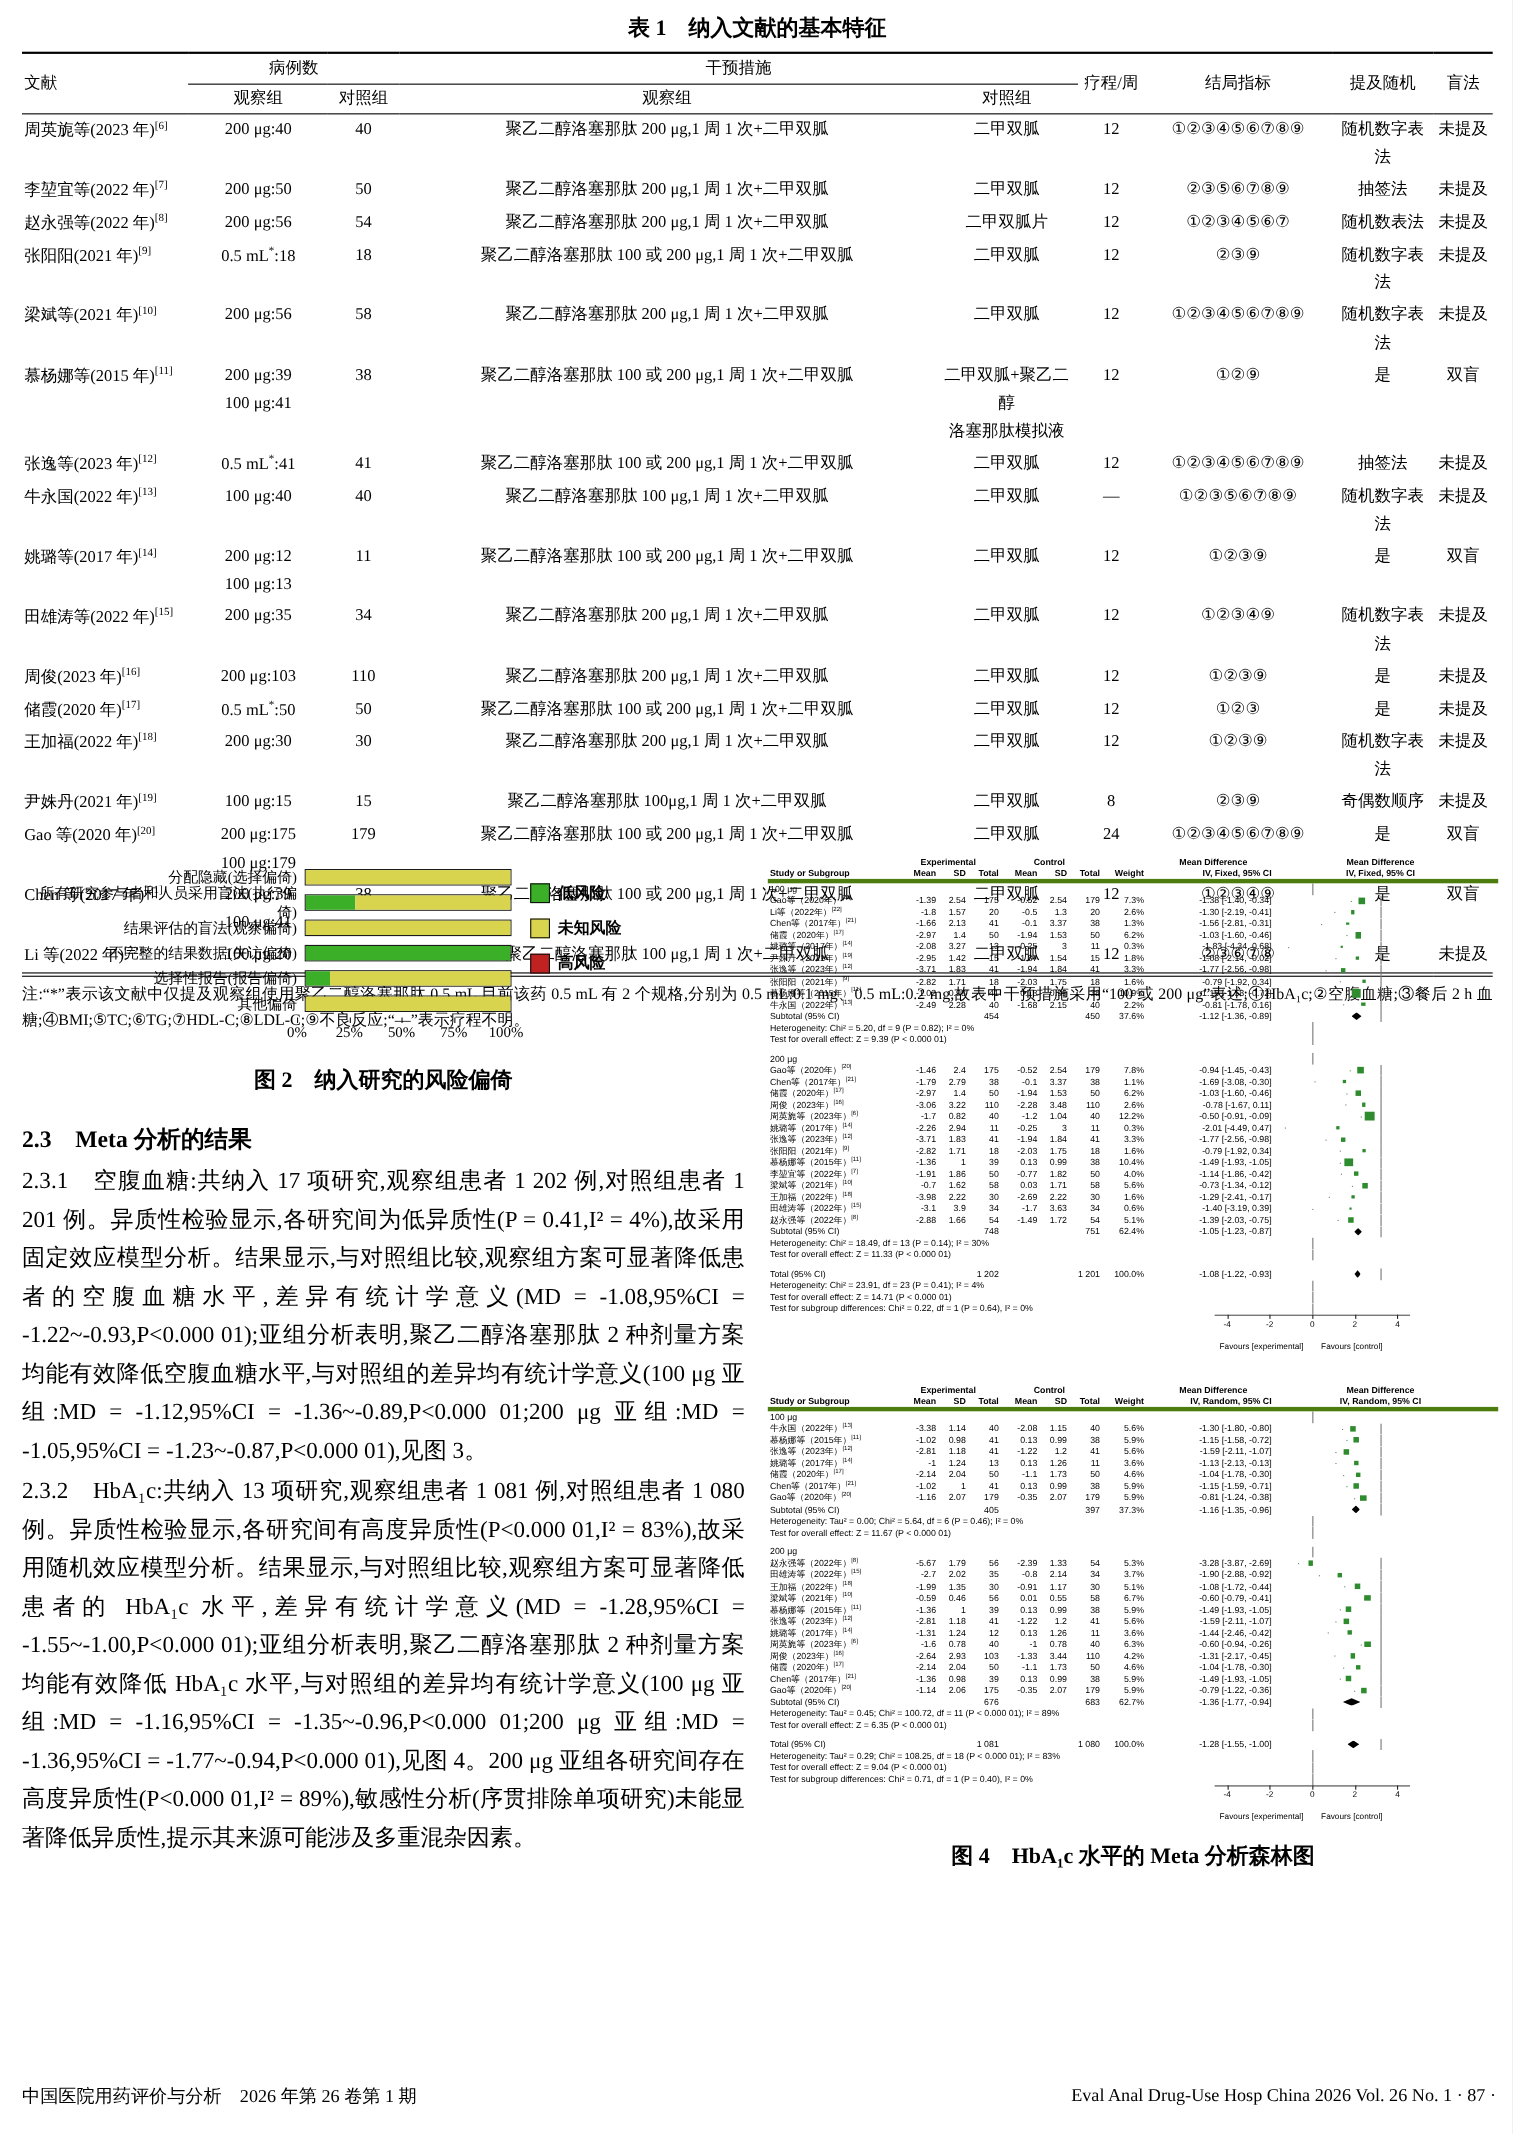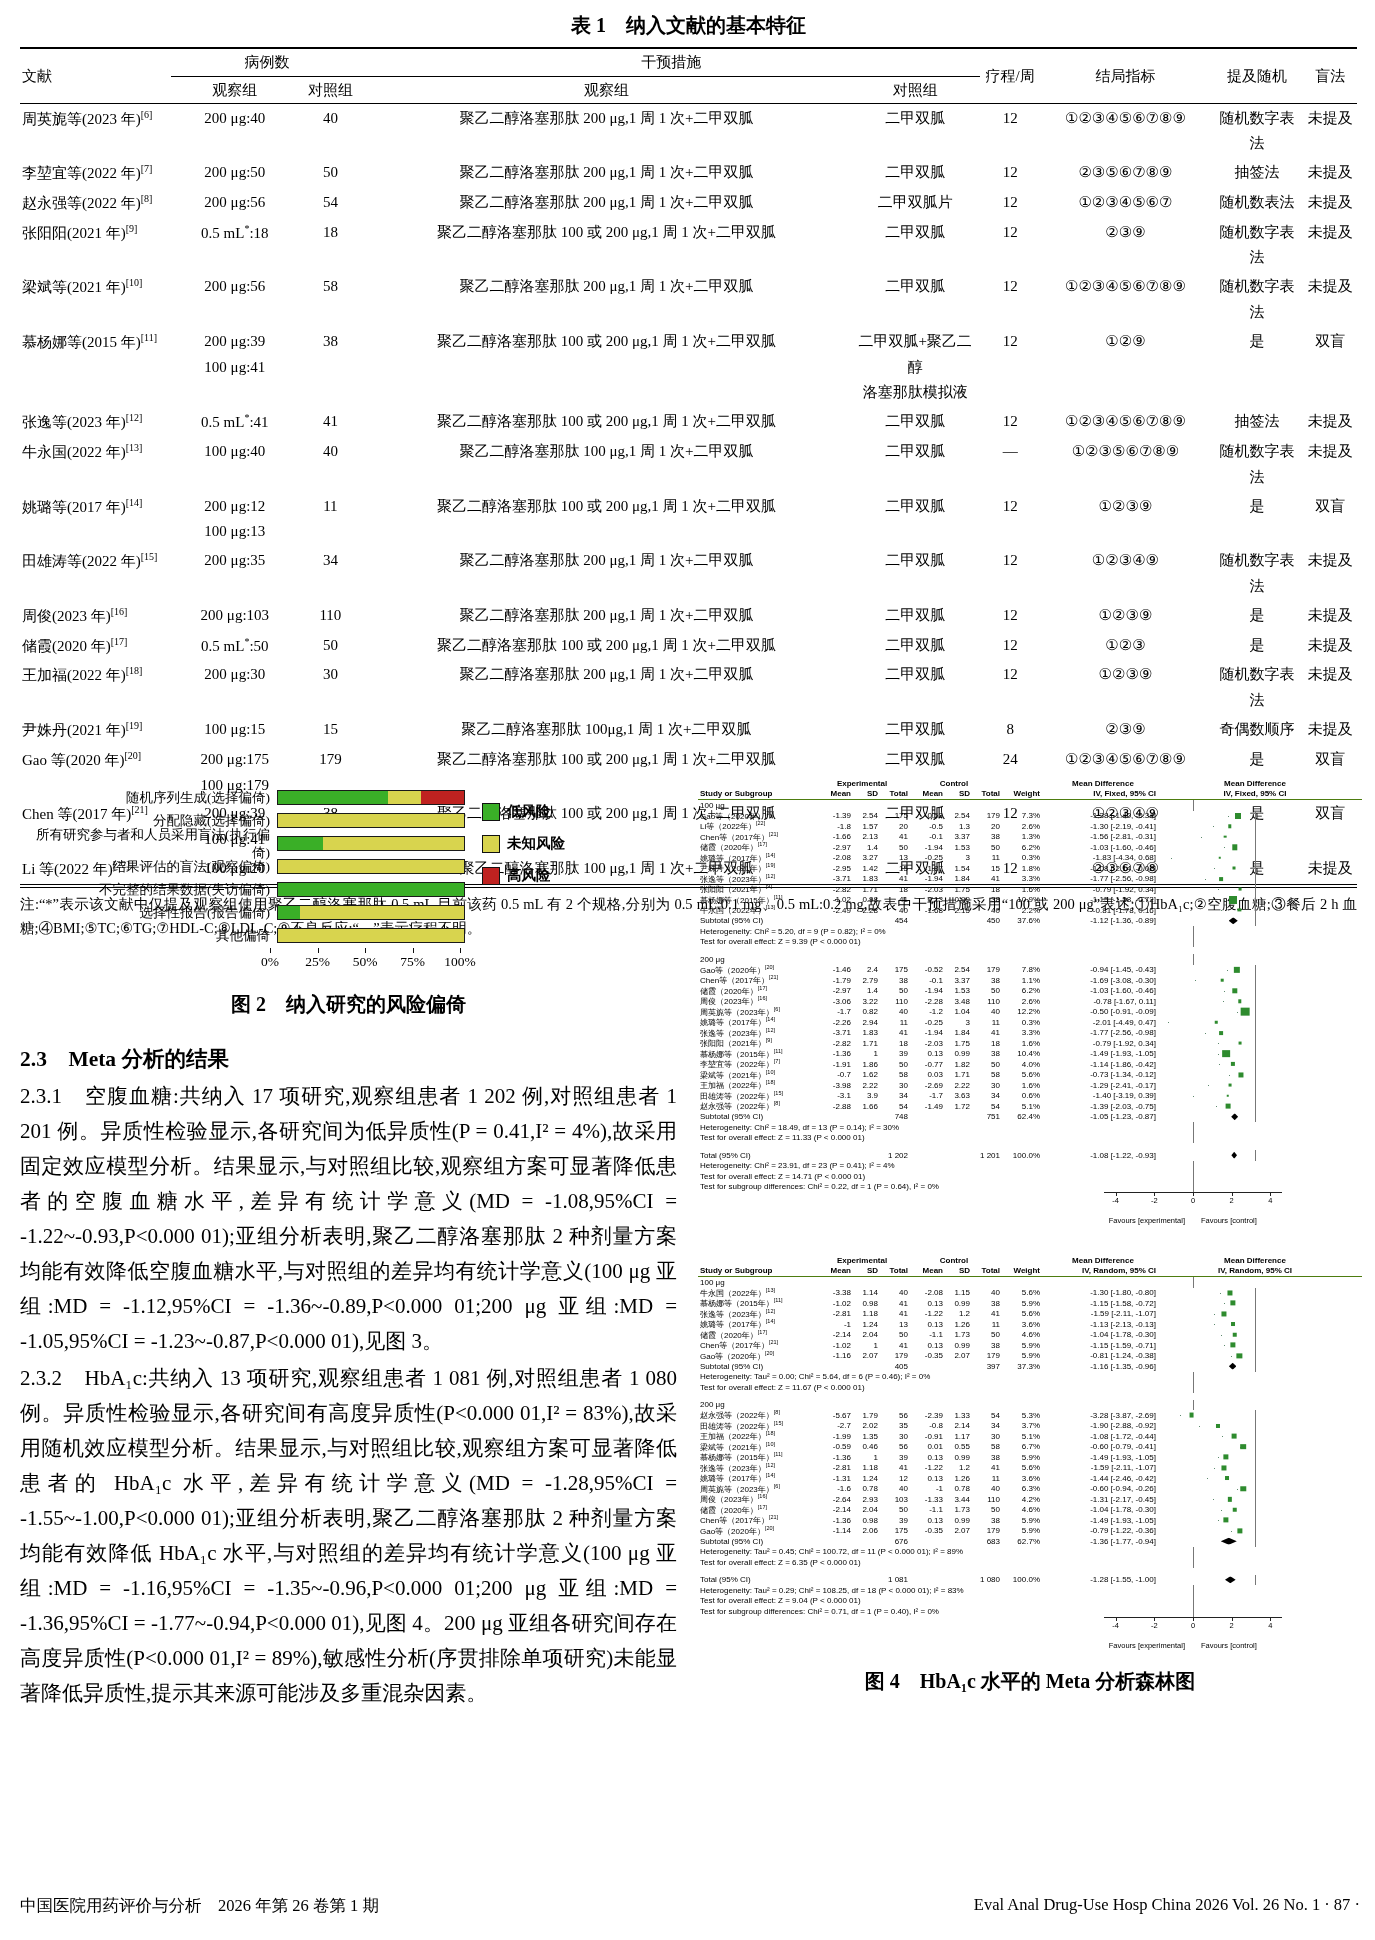--- a/index.html
+++ b/index.html
@@ -44,21 +44,21 @@
   .c-study{width:118px;text-align:left;padding-left:2px;white-space:nowrap;overflow:hidden;}
   .c-study sup{font-size:5.5px;}
   .c-m{width:35px;text-align:right;}
   .c-sd{width:27px;text-align:right;}
   .c-t{width:30px;text-align:right;}
   .c-w{width:40px;text-align:right;}
   .c-md{width:126px;text-align:right;padding-right:10px;white-space:nowrap;}
   .c-plot{width:178px;position:relative;height:100%;overflow:hidden;}
   .c-text{width:406px;text-align:left;padding-left:2px;white-space:nowrap;}
   .fhead{font-weight:bold;}
-  .hrule{border-bottom:1px solid #4d7c0f;}
+  .hrule{border-bottom:4px solid #4d7c0f;}
   .bold{font-weight:normal;}
   .zl{position:absolute;left:50%;top:0;bottom:0;width:1px;background:#777;}
   .ci{position:absolute;top:50%;height:1px;background:#5e8a6e;}
   .mk{position:absolute;top:50%;transform:translate(-50%,-50%);background:#2e8b2e;}
   .dia{position:absolute;top:50%;transform:translateY(-50%);height:7px;background:#000;
        clip-path:polygon(0 50%,50% 0,100% 50%,50% 100%);}
   .axl{position:absolute;left:0;right:0;top:0;height:1px;background:#222;}
   .tick{position:absolute;top:0;width:1px;height:4px;background:#222;}
   .tlab{position:absolute;top:4px;transform:translateX(-50%);font-size:7.5px;}
   .fav{position:absolute;top:0;font-size:7.5px;white-space:nowrap;}
@@ -284,28 +284,20 @@
             <td>未提及</td>
           </tr>
         </tbody>
     </table>
     <div class="t1-note">注:“*”表示该文献中仅提及观察组使用聚乙二醇洛塞那肽 0.5 mL,目前该药 0.5 mL 有 2 个规格,分别为 0.5 mL:0.1 mg、0.5 mL:0.2 mg,故表中干预措施采用“100 或 200 μg”表述;①HbA₁c;②空腹血糖;③餐后 2 h 血糖;④BMI;⑤TC;⑥TG;⑦HDL-C;⑧LDL-C;⑨不良反应;“—”表示疗程不明。</div>
   </div>
 
   <div class="col-left">
     <div class="fig2" id="fig2">
         <div class="rob-row">
-          <div class="rob-label">随机序列生成(选择偏倚)</div>
-          <div class="rob-track">
-            <div class="rob-seg" style="width: 59%; background: rgb(58, 175, 39);"></div>
-            <div class="rob-seg" style="width: 18%; background: rgb(216, 212, 78);"></div>
-            <div class="rob-seg" style="width: 23%; background: rgb(191, 34, 32);"></div>
-          </div>
-        </div>
-        <div class="rob-row">
           <div class="rob-label">分配隐藏(选择偏倚)</div>
           <div class="rob-track">
             <div class="rob-seg" style="width: 100%; background: rgb(216, 212, 78);"></div>
           </div>
         </div>
         <div class="rob-row">
           <div class="rob-label">所有研究参与者和人员采用盲法(执行偏倚)</div>
           <div class="rob-track">
             <div class="rob-seg" style="width: 24%; background: rgb(58, 175, 39);"></div>
             <div class="rob-seg" style="width: 76%; background: rgb(216, 212, 78);"></div>

